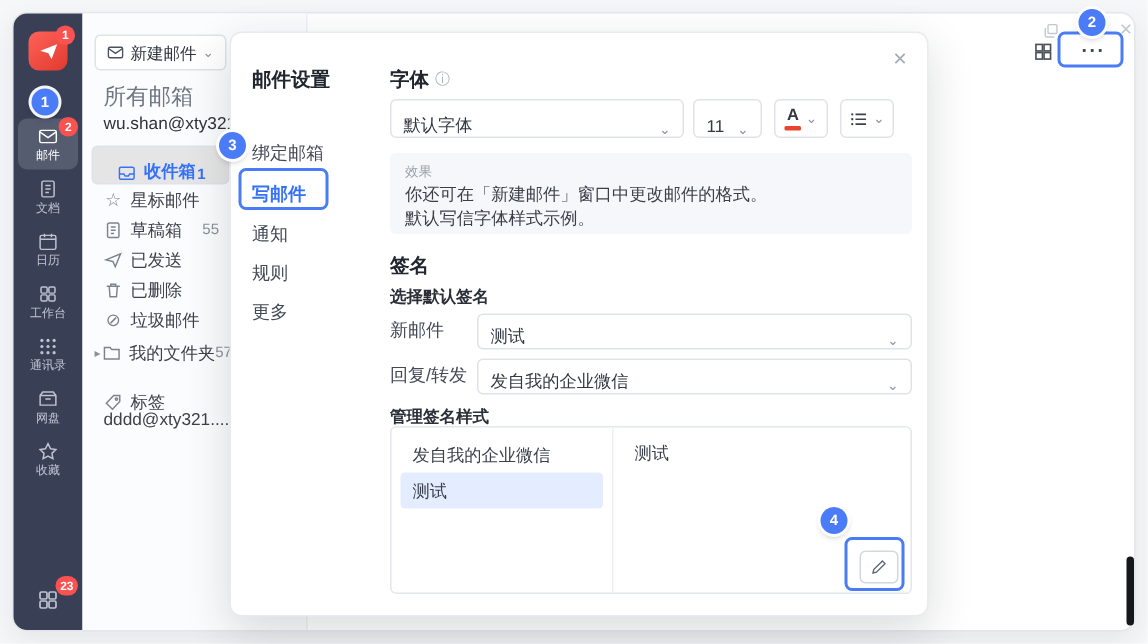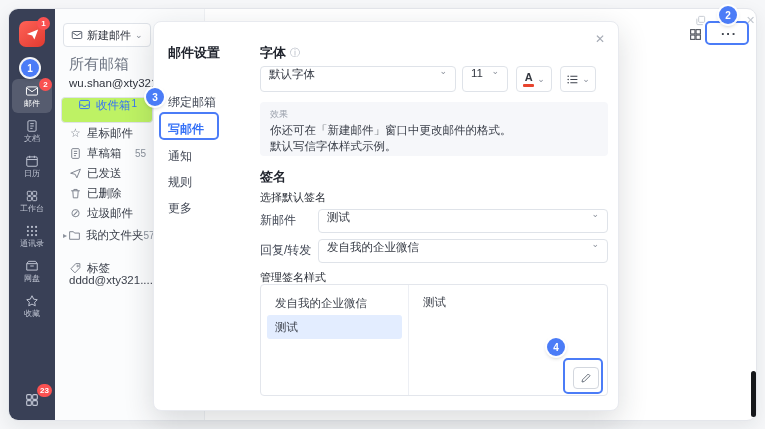--- a/index.html
+++ b/index.html
@@ -30,41 +30,41 @@
   .chev{font-size:9px;color:#8b919c;line-height:1}
   .tool-trash{left:94px;top:17px;width:18px;height:18px;color:#5d6470;display:flex;align-items:center;justify-content:center}
   .tool-trash svg{width:14px;height:14px}
   .fgroup{left:14px;font-size:15px;color:#6e7583;white-space:nowrap}
   .facct{left:14px;font-size:11.5px;color:#2e323c;white-space:nowrap}
   .frow{left:6px;width:92px;height:22px;display:flex;align-items:center;border-radius:4px;font-size:11.5px;color:#3c414c;white-space:nowrap}
   .frow svg{width:13px;height:13px}
   .fic{display:flex;margin:0 5px 0 8px;color:#7d838e;width:13px;justify-content:center;font-size:12px;line-height:1}
   .exp{font-size:8px;color:#8b919c;margin-left:2px}
   .cnt{margin-left:auto;padding-right:7px;font-size:10px;color:#8a919c}
-  .frow.sel{background:#bef264;color:#3672f7;font-weight:400}
+  .frow.sel{background:#e5e5e5;color:#3672f7;font-weight:700}
   .frow.sel .fic,.frow.sel .cnt{color:#3672f7}
   .chip{margin-left:auto;margin-right:6px;border:1px solid #e2e5ea;border-radius:3px;font-size:8px;color:#9aa1ac;padding:1px 2px;line-height:1;background:#fff}
   
   .wctl{color:#c2c7cf;font-size:11px;line-height:1}
   .wctl svg{width:11px;height:11px}
   .grid-btn{color:#4a4f58;display:flex}
   .grid-btn svg{width:13px;height:13px}
   .more-btn{width:36px;height:18px;display:flex;align-items:center;justify-content:center;font-size:13px;letter-spacing:1px;color:#3f444e;border-radius:3px;font-weight:700}
   .scrollthumb{left:742px;top:362px;width:5px;height:46px;background:#15171a;border-radius:2.5px;z-index:25}
   
   .modal{left:144px;top:12px;width:466px;height:390px;background:#fff;border:1px solid #e8eaef;border-radius:8px;box-shadow:0 10px 30px rgba(31,35,41,.16);z-index:20}
   .modal>*{position:absolute}
   .m-close{right:13px;top:10px;font-size:12px;color:#a6abb5}
   .m-title{left:14px;top:22px;font-size:13px;font-weight:700;color:#21252e}
   .tab{left:14px;height:20px;font-size:12px;color:#434956;display:flex;align-items:center;white-space:nowrap}
   .tab.active{color:#3672f7;font-weight:700}
   .h1{font-size:13px;font-weight:700;color:#21252e;display:flex;align-items:center}
-  .h2{font-size:11px;font-weight:400;color:#2a2e37}
+  .h2{font-size:11px;font-weight:700;color:#2a2e37}
   .info{font-size:10px;color:#aeb4bf;font-weight:400;margin-left:4px}
-  .sel{height:26px;border:1px solid #dfe3e9;border-radius:4px;background:#fff;display:flex;align-items:flex-start;padding:0 8px;font-size:11.5px;color:#333842}
+  .sel{height:26px;border:1px solid #dfe3e9;border-radius:4px;background:#fff;display:flex;align-items:flex-end;padding:0 8px;font-size:11.5px;color:#333842}
   .sel .chev{margin-left:auto}
   .btn26{height:26px;border:1px solid #dfe3e9;border-radius:4px;background:#fff;display:flex;align-items:center;justify-content:center;gap:3px;color:#3c414c}
   .btn26 svg{width:13px;height:13px}
   .a-wrap{display:flex;flex-direction:column;align-items:center;line-height:1}
   .a-wrap .letter{font-size:11px;font-weight:700;color:#33373f}
   .a-wrap .bar{width:11px;height:3px;background:#e8442e;margin-top:1px;border-radius:1px}
   .preview{left:106px;top:80px;width:348px;height:54px;background:#f6f7fa;border-radius:4px;padding:7px 10px;font-size:11.5px;color:#3a3f49;line-height:16px}
   .pv-label{font-size:9px;color:#9ba1ac;line-height:10px;margin-bottom:3px}
   .form-label{font-size:12px;color:#434956;line-height:24px;white-space:nowrap}
   .mgbox{left:106px;top:262px;width:348px;height:112px;border:1px solid #e3e6ec;border-radius:4px}

